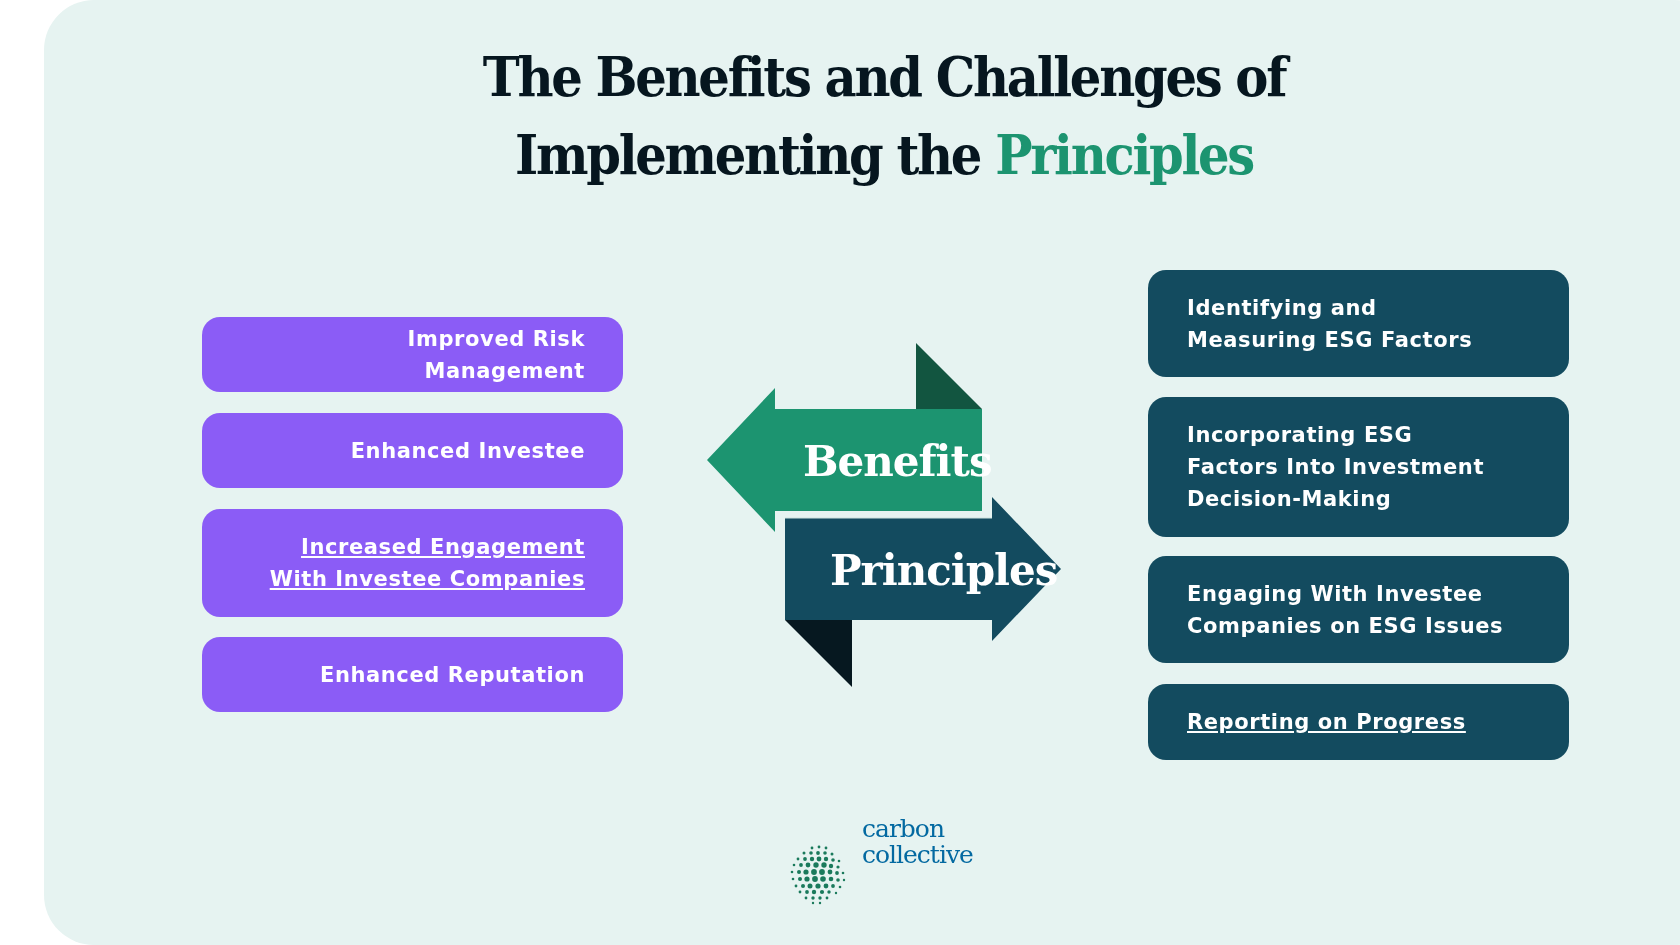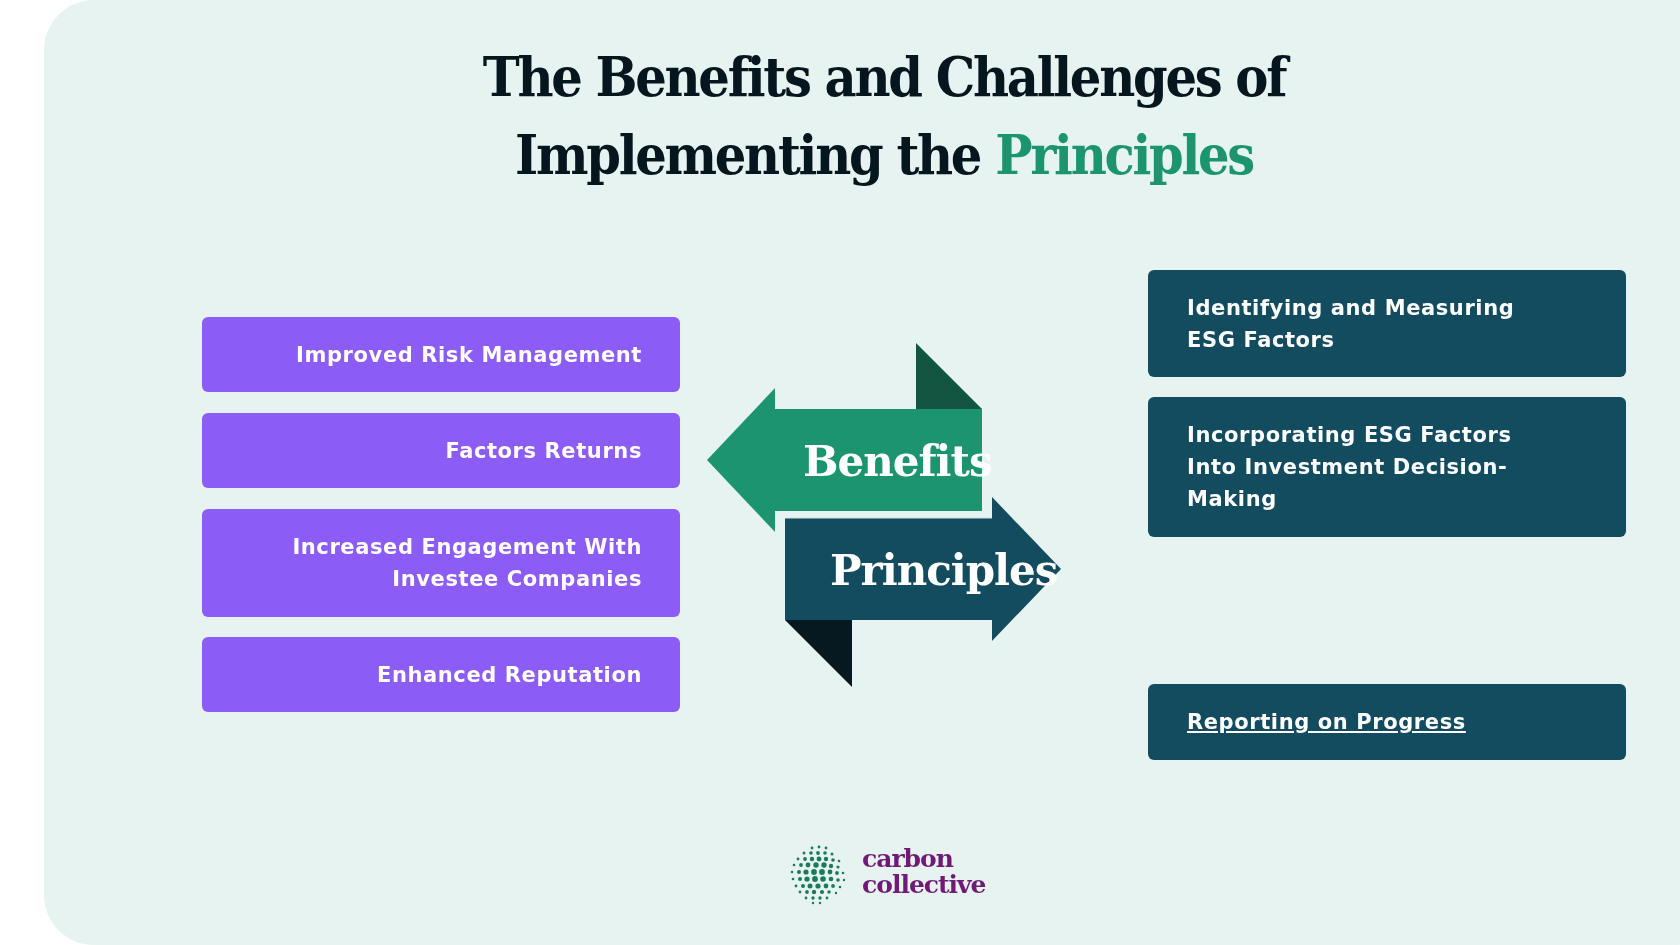--- a/index.html
+++ b/index.html
@@ -9,69 +9,72 @@
     background: #e6f3f1; border-radius: 50px; margin-left: 44px;
   }
   .title {
     position: absolute; left: 0; top: 38px; width: 1680px; text-align: center;
     font-family: "DejaVu Serif", "Liberation Serif", serif; font-weight: bold;
     font-size: 54px; line-height: 78px; color: #06161f; letter-spacing: -2.5px;
     transform: scaleX(0.92); transform-origin: 840px 0;
   }
   .title .accent { color: #1c9470; }
   .box {
-    position: absolute; width: 478px; border-radius: 6px; box-sizing: border-box;
+    position: absolute; width: 421px; border-radius: 18px; box-sizing: border-box;
     display: flex; align-items: center; color: #ffffff;
     font-family: "DejaVu Sans", "Liberation Sans", sans-serif; font-weight: bold;
     font-size: 21px; line-height: 32px; letter-spacing: 0.6px;
   }
   .box.green { background: #8b5cf6; left: 158px; justify-content: flex-end; text-align: right; padding: 0 38px 0 40px; }
   .box.navy  { background: #134b5f; left: 1104px; justify-content: flex-start; text-align: left; padding: 0 60px 0 39px; }
   .box span { display: block; }
   .arrows { position: absolute; left: 0; top: 0; }
   .arrow-label {
     position: absolute; color: #ffffff;
     font-family: "DejaVu Serif", "Liberation Serif", serif; font-weight: bold;
     font-size: 42px; letter-spacing: -1px; white-space: nowrap;
   }
   .logo { position: absolute; left: 742px; top: 842px; width: 200px; height: 66px; }
   .logo-text {
-    position: absolute; left: 818px; top: 846px;
-    font-family: "DejaVu Serif", "Liberation Serif", serif; font-weight: bold;
-    font-size: 25px; line-height: 26px; color: #701a75; letter-spacing: -1px;
+    position: absolute; left: 818px; top: 816px;
+    font-family: "DejaVu Serif", "Liberation Serif", serif; font-weight: normal;
+    font-size: 25px; line-height: 26px; color: #0369a1; letter-spacing: -1px;
   }
 </style>
 </head>
 <body>
 
 <div class="card">
 
   <div class="title">
     <div>The Benefits and Challenges of</div>
     <div><span>Implementing the </span><span class="accent">Principles</span></div>
   </div>
 
   <div class="box green" style="top:317px;height:75px;">
       <span>Improved Risk Management</span>
     </div>
   <div class="box green" style="top:413px;height:75px;">
-      <span>Factors Returns</span>
+      <span>Enhanced Investee</span>
     </div>
-  <div class="box green" style="top:509px;height:108px;padding-left:60px;">
+  <div class="box green" style="top:509px;height:108px;padding-left:60px;text-decoration:underline;">
       <span>Increased Engagement With Investee Companies</span>
     </div>
   <div class="box green" style="top:637px;height:75px;">
       <span>Enhanced Reputation</span>
     </div>
 
   <div class="box navy" style="top:270px;height:107px;">
       <span>Identifying and Measuring ESG Factors</span>
     </div>
   <div class="box navy" style="top:397px;height:140px;">
       <span>Incorporating ESG Factors Into Investment Decision-Making</span>
+    </div>
+  <div class="box navy" style="top:556px;height:107px;">
+      <span>Engaging With Investee Companies on ESG Issues</span>
     </div>
   <div class="box navy" style="top:684px;height:76px;text-decoration:underline;">
       <span>Reporting on Progress</span>
     </div>
 
   <svg class="arrows" width="1680" height="945">
     <g>
       <polygon points="872,343 938,409 872,409" fill="#125540"></polygon>
       <polygon points="663,460 731,388 731,409 938,409 938,511 731,511 731,532" fill="#1c9470"></polygon>
     </g>

